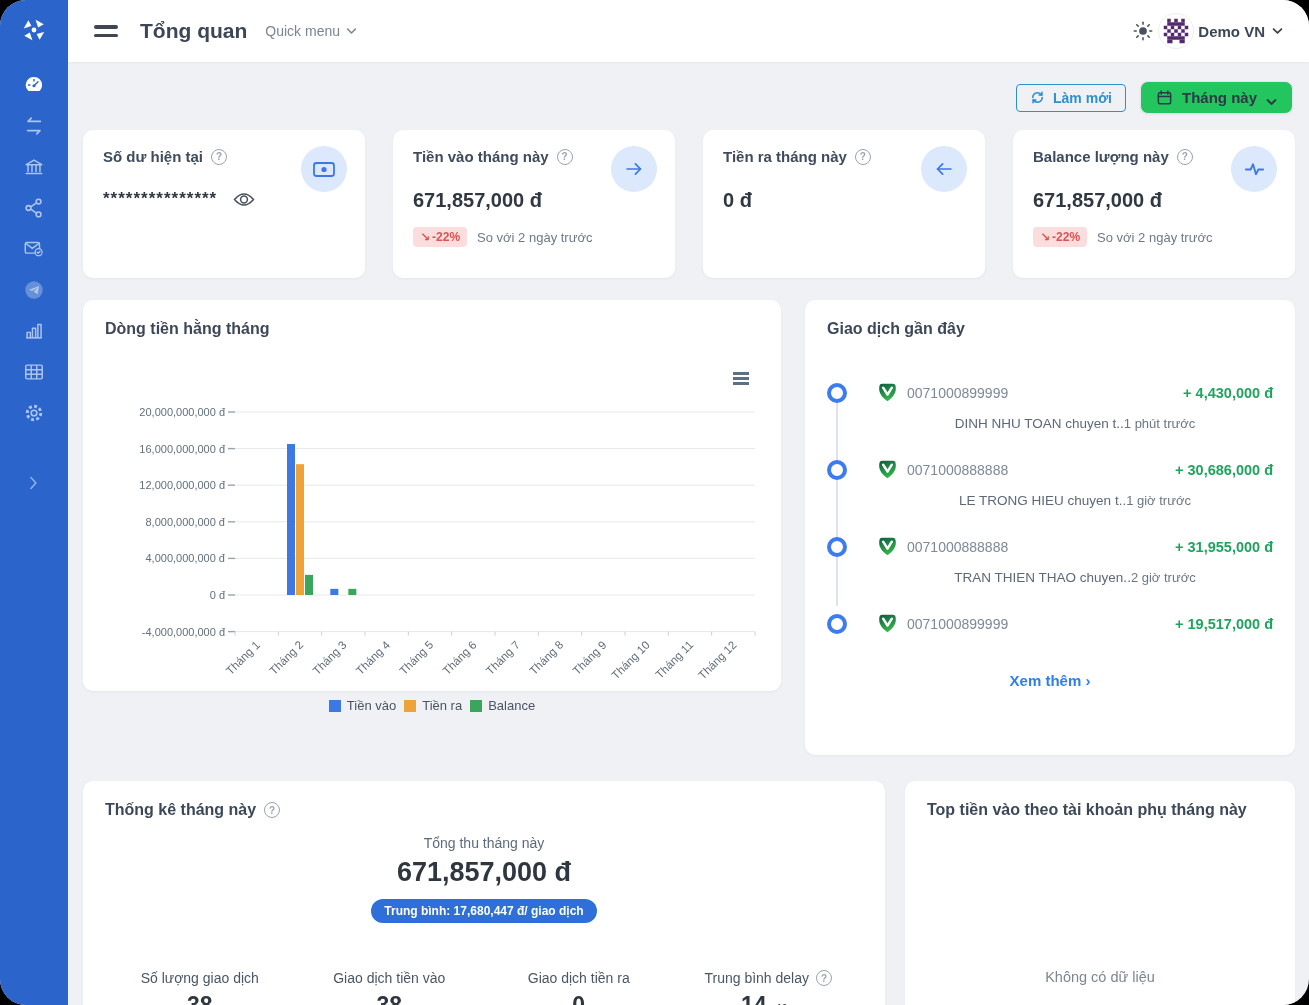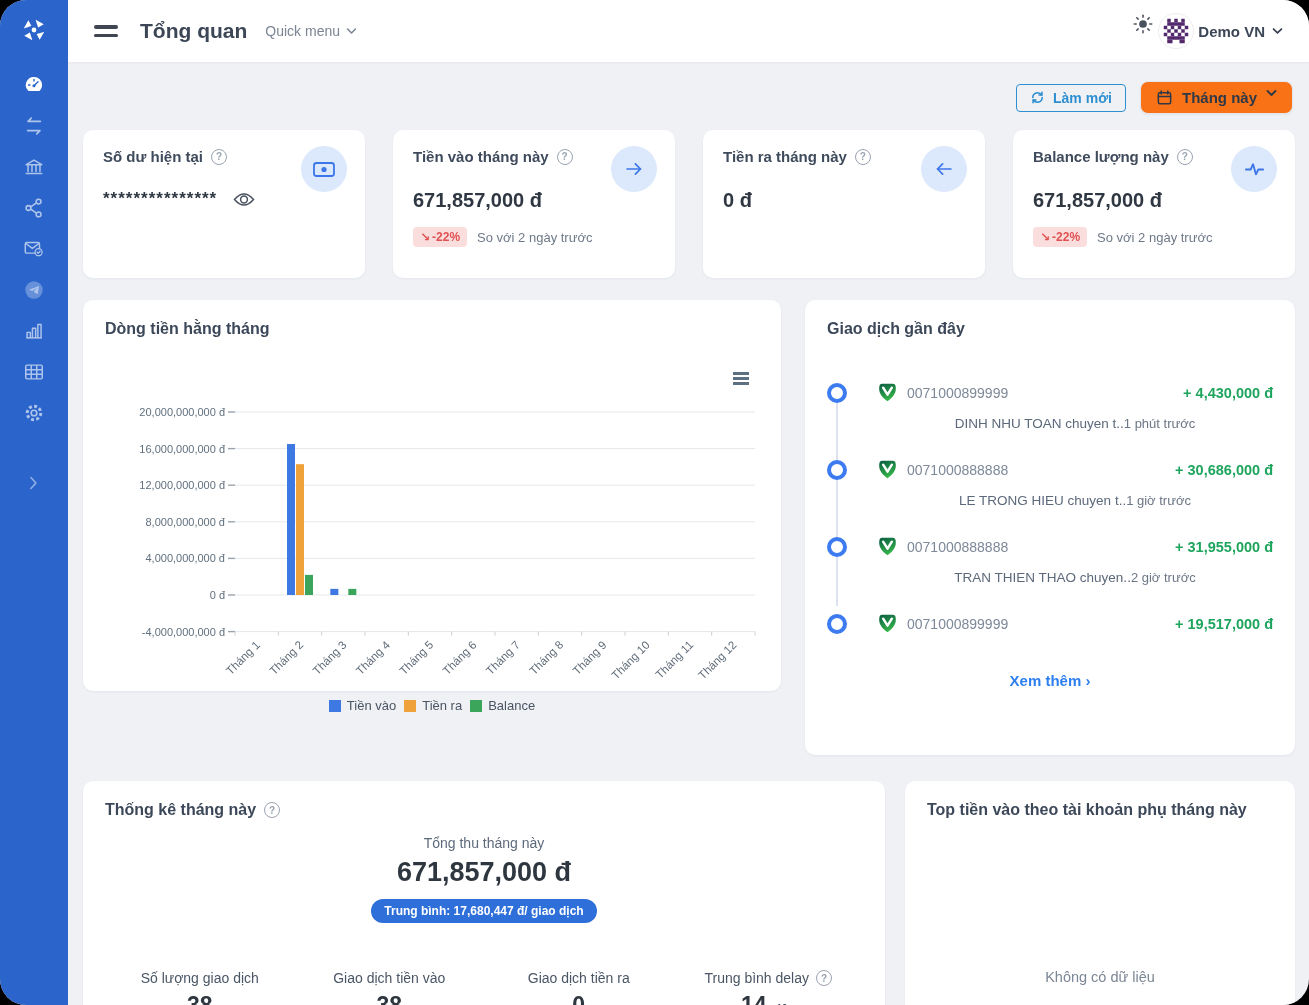--- a/index.html
+++ b/index.html
@@ -14,31 +14,31 @@
   .nav-icon.active{opacity:1;}
   .collapse{margin-top:30px;cursor:pointer;}
 
   
   .main{flex:1;display:flex;flex-direction:column;min-width:0;}
   .header{height:62px;background:#fff;display:flex;align-items:center;padding:0 26px 0 26px;box-shadow:0 1px 2px rgba(20,30,50,.05);z-index:5;}
   .burger{display:flex;flex-direction:column;gap:5px;cursor:pointer;margin-right:22px;}
   .burger span{width:24px;height:3.5px;border-radius:2px;background:#3f4652;display:block;}
   .page-title{font-size:21px;font-weight:700;color:#3c4656;margin-right:18px;}
   .quick-menu{font-size:14px;color:#7b8594;display:flex;align-items:center;gap:6px;cursor:pointer;}
-  .header-right{margin-left:auto;display:flex;gap:4px;}
+  .header-right{margin-left:auto;display:flex;align-items:center;gap:4px;}
   .sun{cursor:pointer;display:flex;}
   .avatar{width:36px;height:36px;border-radius:50%;background:#fff;border:1px solid #eee;overflow:hidden;display:flex;align-items:center;justify-content:center;cursor:pointer;}
   .account{display:flex;align-items:center;gap:7px;font-size:15px;font-weight:600;color:#3c4656;cursor:pointer;}
 
   .content{flex:1;padding:15px 14px 0 15px;overflow:hidden;}
 
   
   .toolbar{display:flex;justify-content:flex-end;align-items:center;gap:14px;margin:4px 2px 16px 0;}
   .btn-refresh{display:inline-flex;align-items:center;gap:8px;border:1px solid #2e8fd0;color:#2e8fd0;background:transparent;border-radius:4px;padding:5px 13px;font-size:14px;font-weight:600;cursor:pointer;}
-  .btn-period{display:inline-flex;align-items:flex-start;gap:9px;background:#f97316;border:1px solid #e3e7ed;border-radius:8px;padding:7px 15px;font-size:15px;font-weight:700;color:#2f3846;cursor:pointer;box-shadow:0 1px 2px rgba(20,30,50,.05);}
+  .btn-period{display:inline-flex;align-items:flex-end;gap:9px;background:#22c55e;border:1px solid #e3e7ed;border-radius:8px;padding:7px 15px;font-size:15px;font-weight:700;color:#2f3846;cursor:pointer;box-shadow:0 1px 2px rgba(20,30,50,.05);}
 
   
   .cards-row{display:grid;grid-template-columns:repeat(4,1fr);gap:28px;}
   .stat-card{background:#fff;border-radius:10px;height:148px;padding:18px 20px;position:relative;box-shadow:0 1px 3px rgba(20,30,54,.05);}
   .stat-head{display:flex;align-items:center;gap:8px;margin-bottom:24px;}
   .stat-title{font-size:15px;font-weight:700;color:#3f4b5c;}
   .help-dot{width:16px;height:16px;border:1.4px solid #9aa3b0;color:#9aa3b0;border-radius:50%;font-size:10px;font-weight:700;display:inline-flex;align-items:center;justify-content:center;cursor:pointer;flex:0 0 16px;}
   .stat-icon-circle{position:absolute;top:16px;right:18px;width:46px;height:46px;border-radius:50%;background:#dce8fb;display:flex;align-items:center;justify-content:center;}
   .stat-value{font-size:20px;font-weight:700;color:#2f3742;}
   .stat-value-row{display:flex;align-items:center;gap:16px;}

